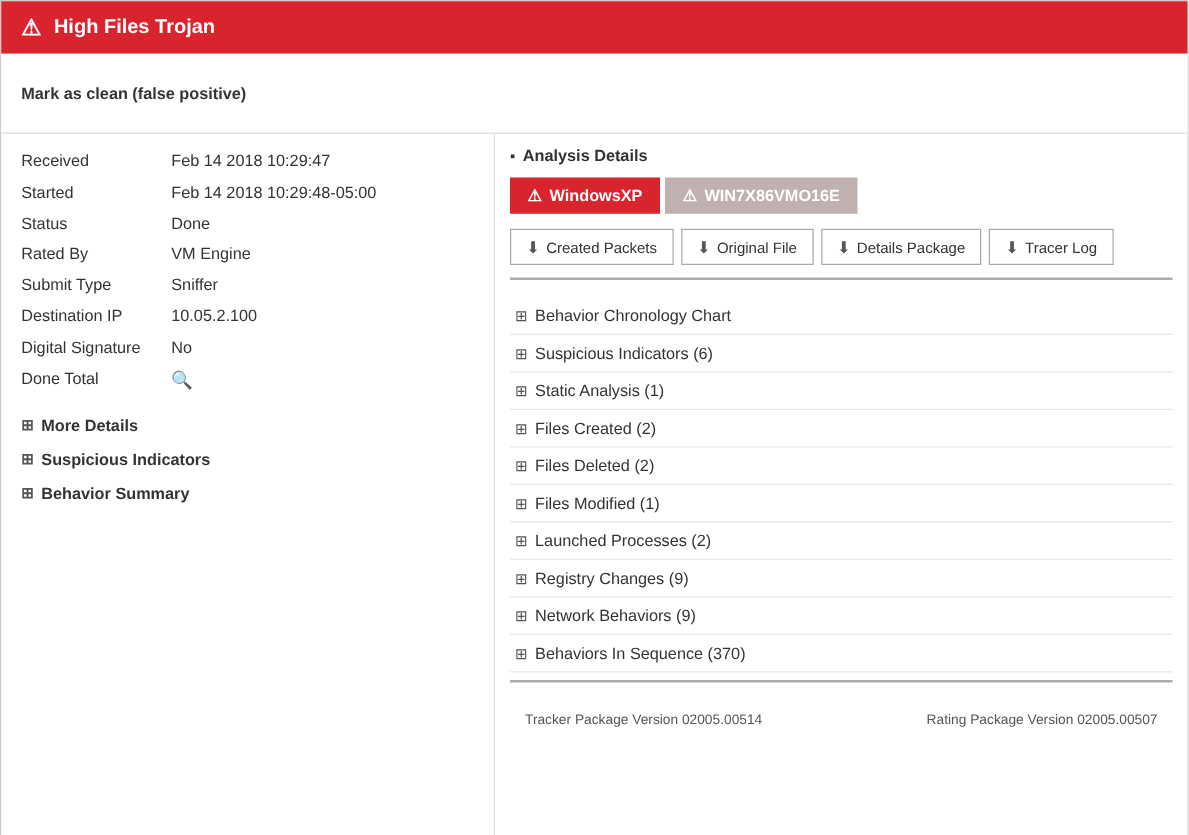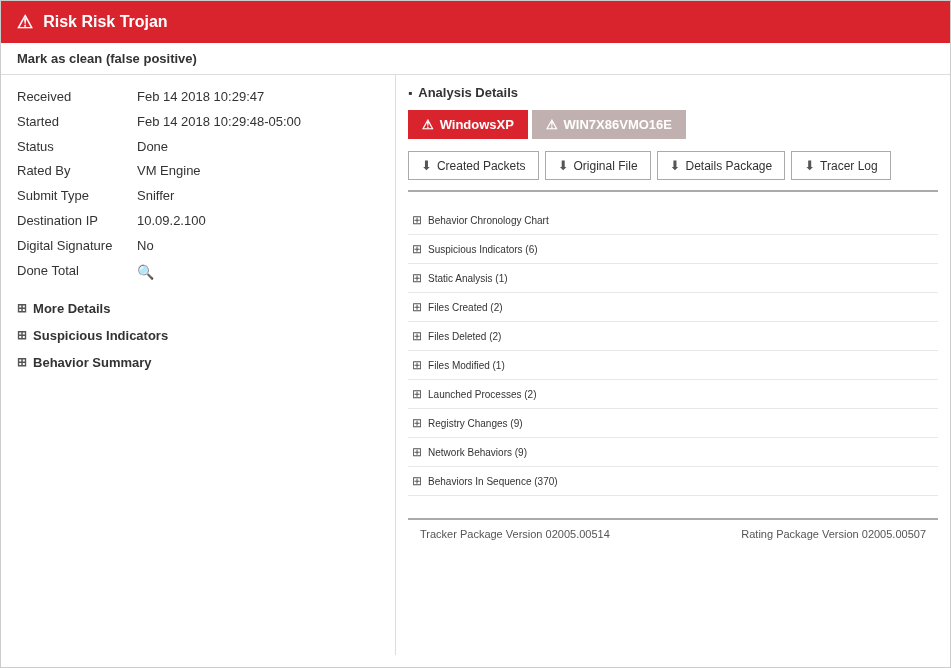--- a/index.html
+++ b/index.html
@@ -28,21 +28,21 @@
     .header-icon {
       font-size: 18px;
       font-weight: bold;
     }
     .header-title {
       font-size: 16px;
       font-weight: bold;
     }
     
     .mark-clean {
-      padding: 8px 16px;
+      padding: 24px 16px;
       border-bottom: 1px solid #ddd;
       background: #fff;
     }
     .mark-clean a {
       color: #333;
       font-weight: bold;
       text-decoration: none;
       font-size: 13px;
     }
     
@@ -164,42 +164,42 @@
       padding: 7px 4px;
       border-bottom: 1px solid #e8e8e8;
       cursor: pointer;
       color: #333;
     }
     .col-expand-icon {
       color: #555;
       font-size: 12px;
     }
     .col-label {
-      font-size: 10px;
+      font-size: 13px;
     }
     
     .footer-bar {
       display: flex;
       justify-content: space-between;
-      padding: 8px 12px;
+      padding: 24px 12px;
       border-top: 2px solid #aaa;
       background: #fff;
-      margin-top: 22px;
+      margin-top: 6px;
       font-size: 11px;
       color: #555;
     }
   </style>
 </head>
 <body>
 
 <div class="outer-container">
 
   <div class="header">
     <span class="header-icon">⚠</span>
-    <span class="header-title">Risk Risk Trojan</span>
+    <span class="header-title">High Files Trojan</span>
   </div>
 
   <div class="mark-clean">
     <a href="#">Mark as clean (false positive)</a>
   </div>
 
   <div class="main-content">
 
     <div class="left-panel">
       <div class="info-table">
@@ -219,21 +219,21 @@
           <div class="info-row">
             <span class="info-label">Rated By</span>
             <span class="info-value">VM Engine</span>
           </div>
           <div class="info-row">
             <span class="info-label">Submit Type</span>
             <span class="info-value">Sniffer</span>
           </div>
           <div class="info-row">
             <span class="info-label">Destination IP</span>
-            <span class="info-value">10.09.2.100</span>
+            <span class="info-value">10.05.2.100</span>
           </div>
           <div class="info-row">
             <span class="info-label">Digital Signature</span>
             <span class="info-value">No</span>
           </div>
           <div class="info-row">
             <span class="info-label">Done Total</span>
             <span class="virus-total-icon">🔍</span>
           </div>
         </div>

